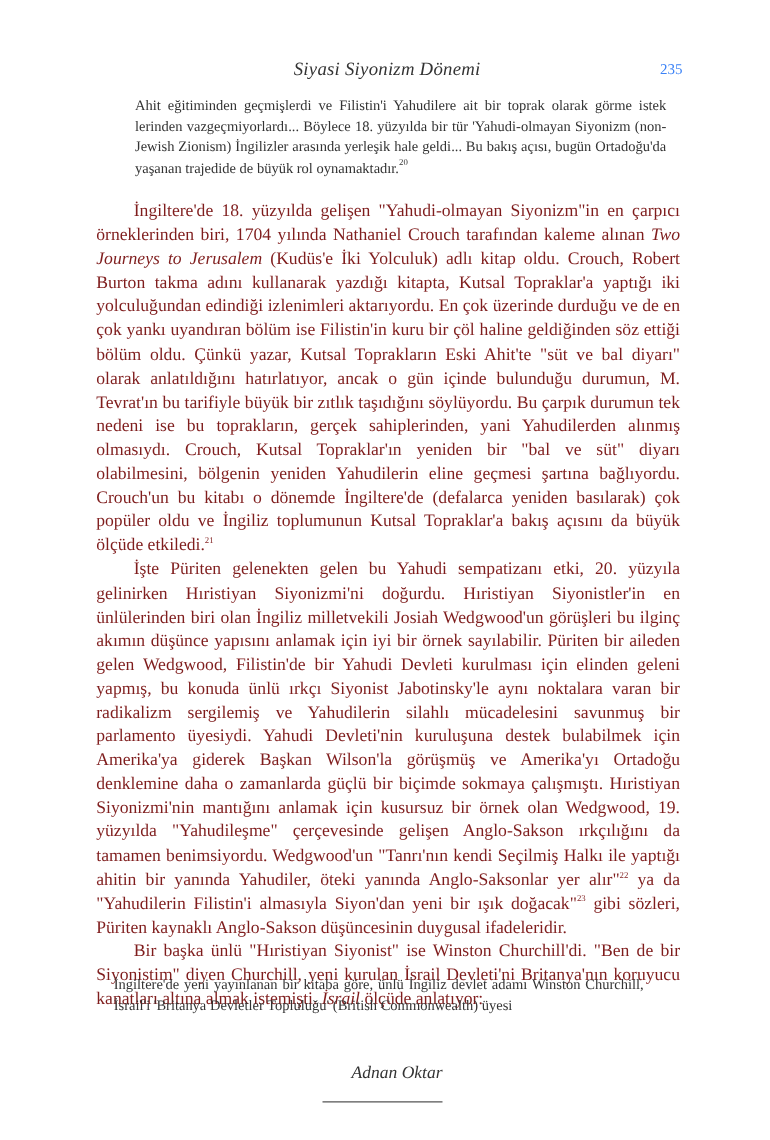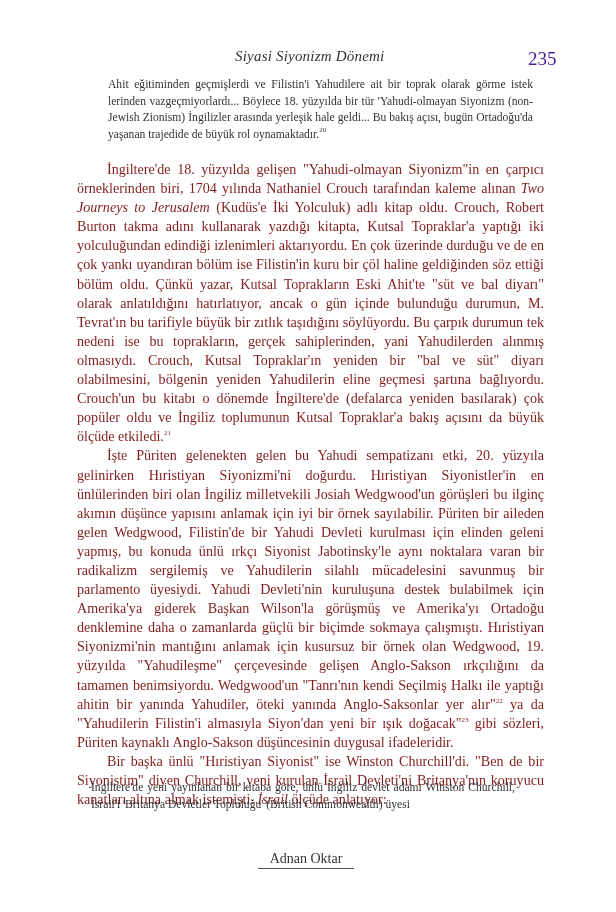--- a/index.html
+++ b/index.html
@@ -1,36 +1,36 @@
 <!DOCTYPE html>
 <html><head>
 <meta charset="utf-8">
 <style>
   html, body { margin: 0; padding: 0; background: #ffffff; }
   body { width: 616px; height: 912px; position: relative; overflow: hidden;
          font-family: "Liberation Serif", "DejaVu Serif", serif; color: #2a2a2a; }
   .running-head { position: absolute; top: 48px; left: 0; width: 616px; height: 20px; }
   .running-title { position: absolute; left: 235px; top: 0; font-style: italic;
                    font-size: 15px; color: #333; letter-spacing: 0.2px; }
-  .page-number { position: absolute; left: 528px; top: 0; font-size: 19px; color: #4c1d95; }
+  .page-number { position: absolute; left: 528px; top: 0; font-size: 12px; color: #3b82f6; }
 
   .quote { position: absolute; font-size: 11.6px; line-height: 16.5px; color: #333;
            text-align: justify; }
   .quote p { margin: 0; }
   .quote-top { left: 108px; top: 77px; width: 425px; }
   .quote-bottom { left: 91px; top: 780px; width: 424px; }
 
   .main { position: absolute; left: 77px; top: 160px; width: 467px;
           font-size: 14.1px; line-height: 19.1px; color: #7f1d1d; }
   .main p { margin: 0; text-align: justify; text-indent: 30px; }
   sup { font-size: 7px; line-height: 0; vertical-align: 6px; }
   em { font-style: italic; }
 
-  .footer { position: absolute; top: 851px; left: 258px; width: 96px; text-align: center;
-            font-size: 14px; color: #333; border-bottom: 1px solid #555; padding-bottom: 1px; }
+  .footer { position: absolute; top: 851px; left: 258px; width: 96px; text-align: right;
+            font-size: 14px; color: #333; border-bottom: 1px solid #555; padding-bottom: 14px; font-style: italic; }
 </style>
 </head>
 <body>
 
 <div class="running-head">
   <span class="running-title">Siyasi Siyonizm Dönemi</span>
   <span class="page-number">235</span>
 </div>
 
 <div class="quote quote-top">

